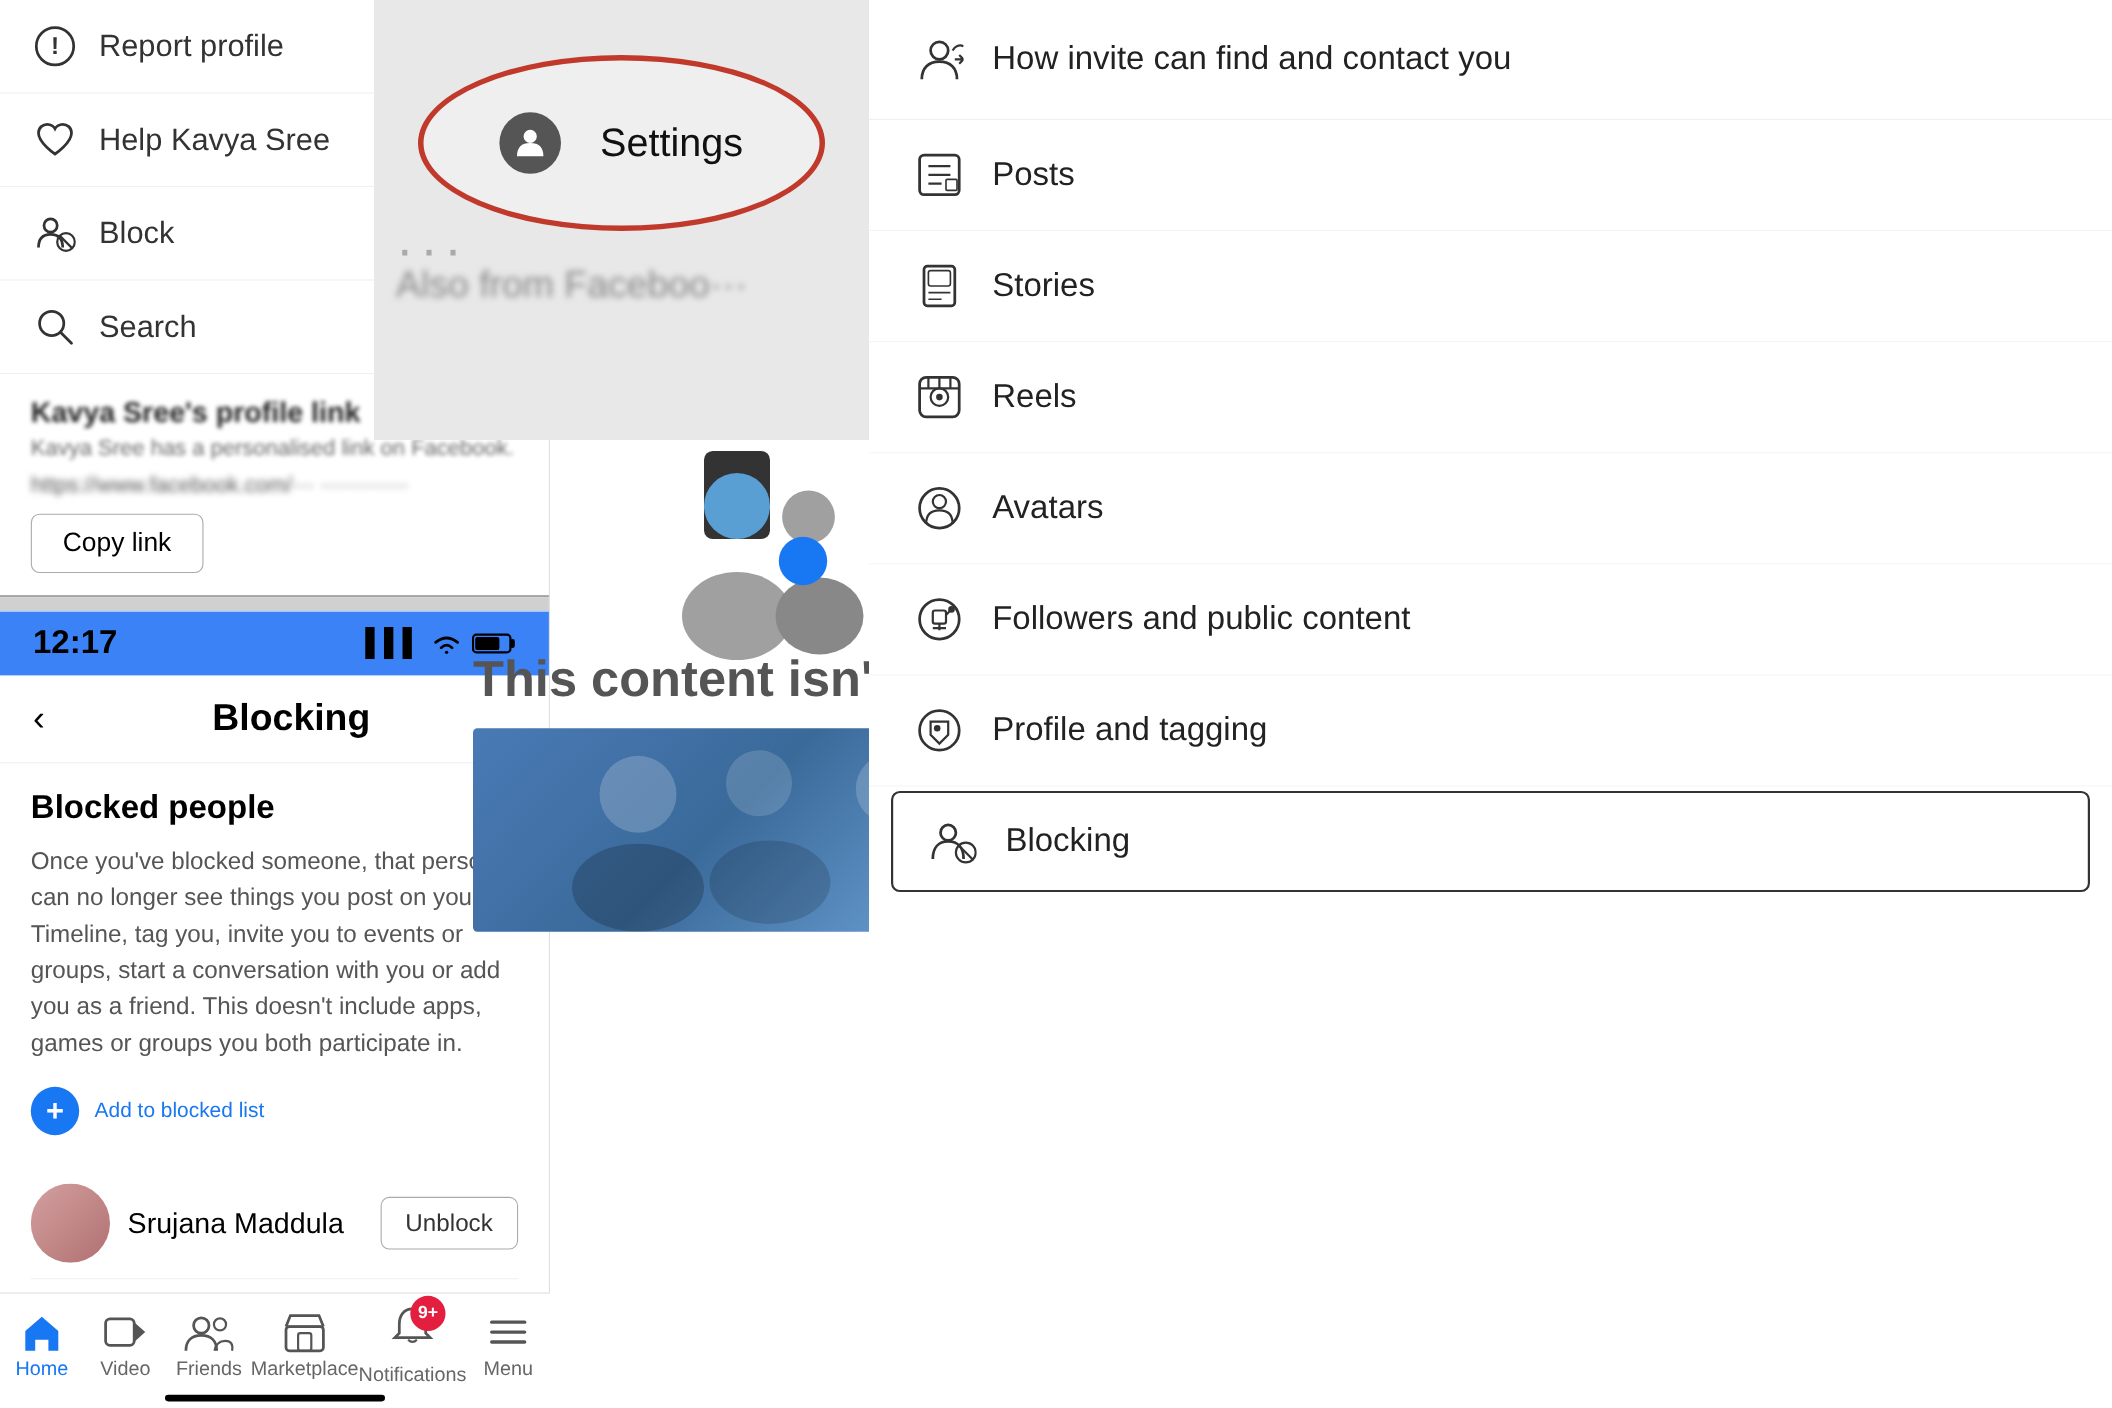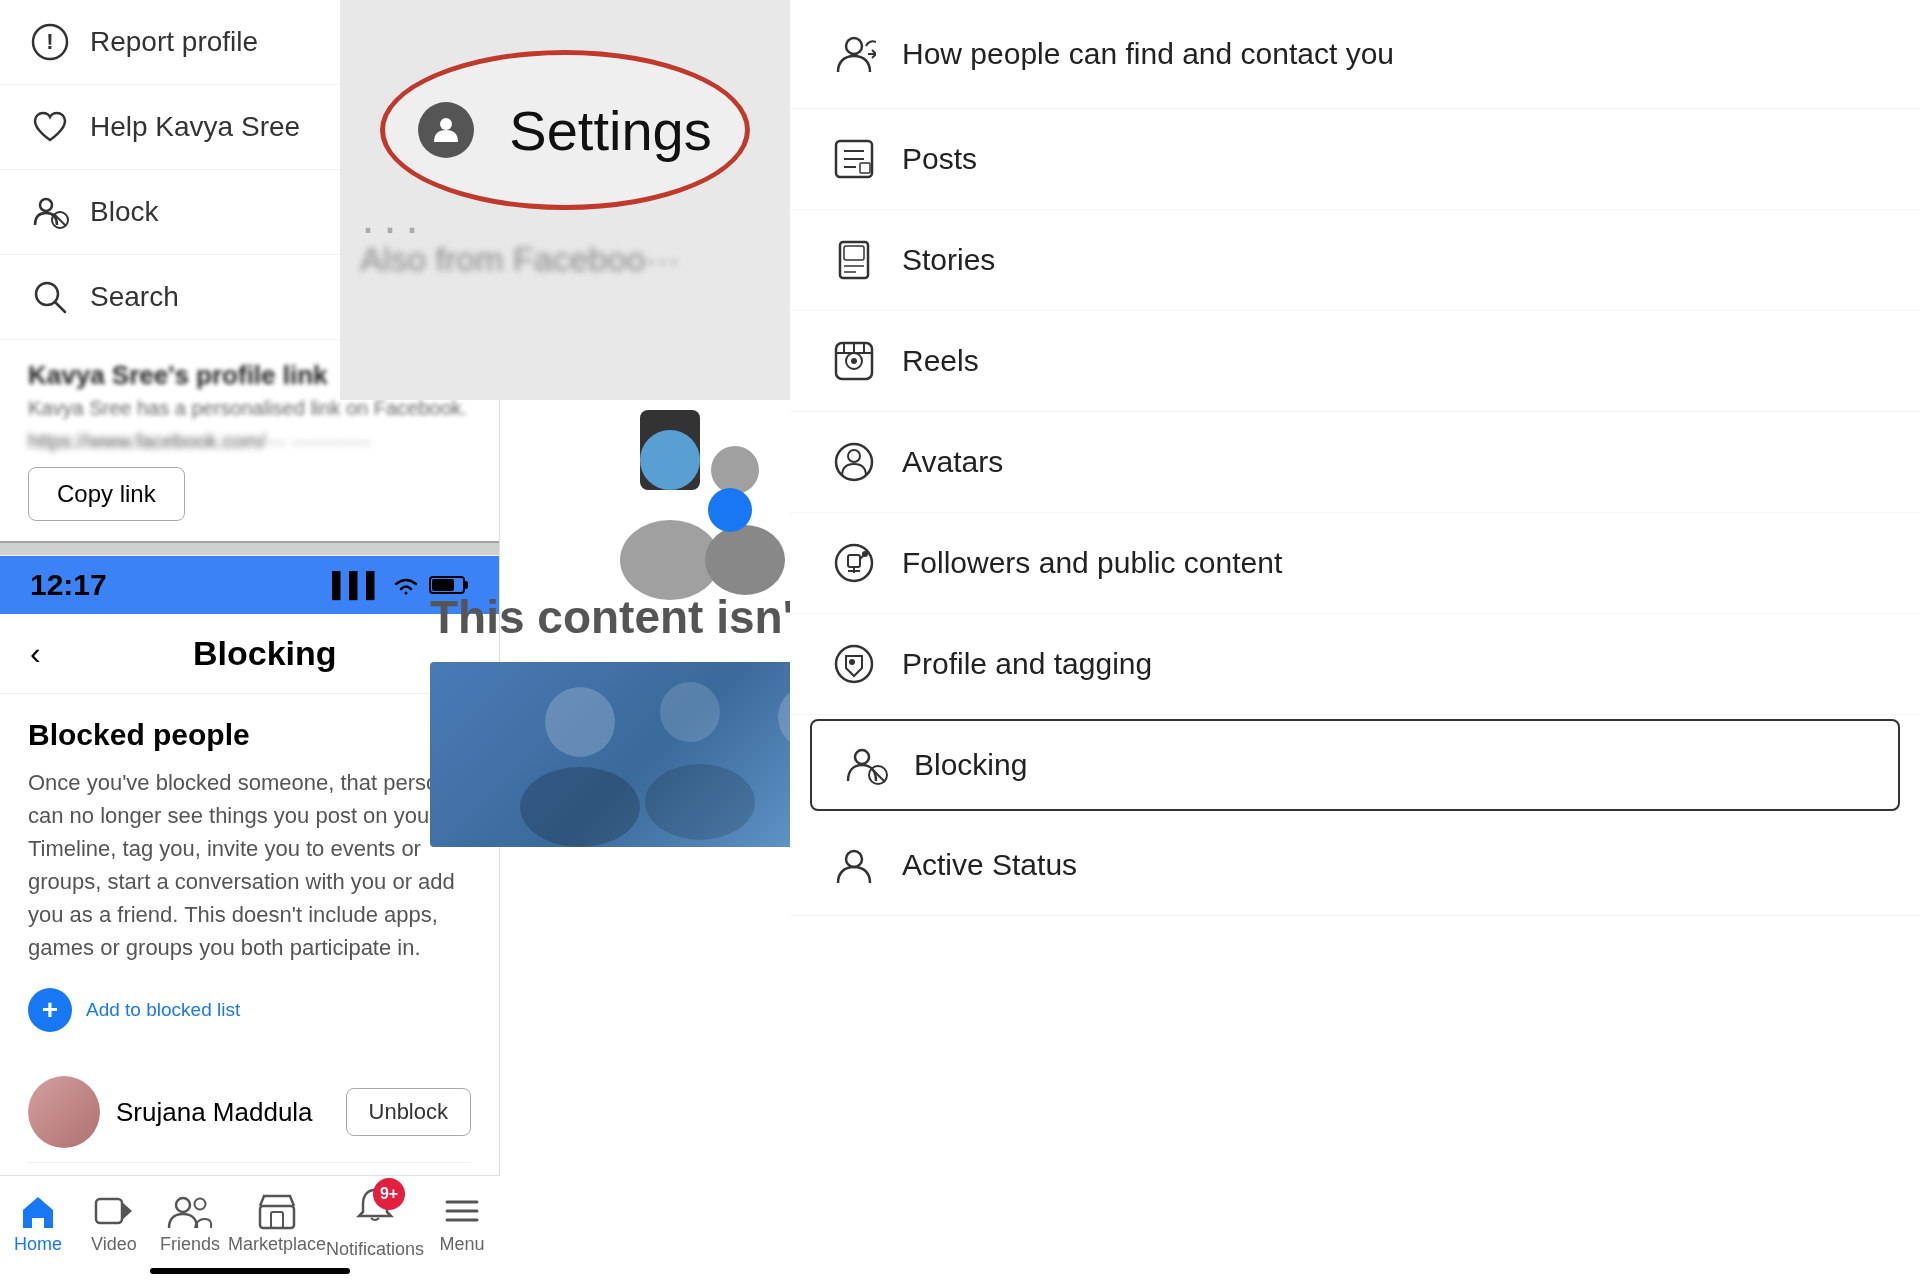--- a/index.html
+++ b/index.html
@@ -468,21 +468,21 @@
 <div style="position:absolute; left:340px; top:0; width:450px; height:400px; background:#e8e8e8; overflow:hidden;">
 
   <div style="position:absolute; top:40px; left:30px; width:390px; height:180px; display:flex; align-items:center; justify-content:center;">
     <div style="width:370px; height:160px; border:5px solid #c0392b; border-radius:50%; display:flex; align-items:center; justify-content:center; gap:16px; background:rgba(240,240,240,0.9);">
       <div style="width:56px;height:56px;background:#555;border-radius:50%;display:flex;align-items:center;justify-content:center;">
         <svg width="32" height="32" viewBox="0 0 32 32" fill="none">
           <circle cx="16" cy="10" r="6" fill="#fff"></circle>
           <path d="M4 28 C4 20 8 16 16 16 C24 16 28 20 28 28" fill="#fff"></path>
         </svg>
       </div>
-      <span style="font-size:56px; font-weight:500; color:#111;margin-left:19px;">Settings</span>
+      <span style="font-size:36px; font-weight:500; color:#111;margin-left:19px;">Settings</span>
     </div>
   </div>
 
   <div style="position:absolute; top:240px; left:20px; filter:blur(3px); font-size:34px; color:#888; white-space:nowrap;">Also from Faceboo···</div>
   <div style="position:absolute; top:200px; left:20px; font-size:48px; color:#aaa; letter-spacing:6px;">···</div>
 </div>
 
 <div style="position:absolute; left:590px; top:400px; width:200px; height:200px;">
   <svg width="200" height="200" viewBox="0 0 200 200" fill="none">
 
@@ -515,21 +515,21 @@
 
   <div class="how-people-item" style="padding-top:30px; padding-bottom:30px;">
     <div class="settings-item-icon">
       <svg width="44" height="44" viewBox="0 0 44 44" fill="none">
         <circle cx="22" cy="14" r="8" stroke="#333" stroke-width="2.5"></circle>
         <path d="M6 40 C6 30 12 24 22 24 C32 24 38 30 38 40" stroke="#333" stroke-width="2.5" fill="none"></path>
         <path d="M34 14 C36 10 40 8 44 10" stroke="#333" stroke-width="2" fill="none"></path>
         <path d="M36 22 L44 22 M40 18 L44 22 L40 26" stroke="#333" stroke-width="2" fill="none"></path>
       </svg>
     </div>
-    <span class="settings-item-label">How people can find and contact you</span>
+    <span class="settings-item-label">How invite can find and contact you</span>
   </div>
 
   <div class="settings-item">
     <div class="settings-item-icon">
       <svg width="44" height="44" viewBox="0 0 44 44" fill="none">
         <rect x="4" y="4" width="36" height="36" rx="4" stroke="#333" stroke-width="2.5"></rect>
         <line x1="12" y1="14" x2="32" y2="14" stroke="#333" stroke-width="2"></line>
         <line x1="12" y1="22" x2="32" y2="22" stroke="#333" stroke-width="2"></line>
         <line x1="12" y1="30" x2="24" y2="30" stroke="#333" stroke-width="2"></line>
         <rect x="28" y="26" width="10" height="10" rx="1" stroke="#333" stroke-width="1.5"></rect>
@@ -606,23 +606,14 @@
       <svg width="44" height="44" viewBox="0 0 44 44" fill="none">
         <circle cx="18" cy="14" r="7" stroke="#333" stroke-width="2.5"></circle>
         <path d="M4 38 C4 28 9 22 18 22 C27 22 32 28 32 38" stroke="#333" stroke-width="2.5" fill="none"></path>
         <circle cx="34" cy="32" r="9" stroke="#333" stroke-width="2"></circle>
         <line x1="27" y1="25" x2="41" y2="39" stroke="#333" stroke-width="2"></line>
       </svg>
     </div>
     <span class="settings-item-label">Blocking</span>
   </div>
 
-  <div class="settings-item">
-    <div class="settings-item-icon">
-      <svg width="44" height="44" viewBox="0 0 44 44" fill="none">
-        <circle cx="22" cy="16" r="8" stroke="#333" stroke-width="2.5"></circle>
-        <path d="M6 40 C6 30 12 24 22 24 C32 24 38 30 38 40" stroke="#333" stroke-width="2.5" fill="none"></path>
-      </svg>
-    </div>
-    <span class="settings-item-label">Active Status</span>
-  </div>
 
 </div>
 
 </body></html>

